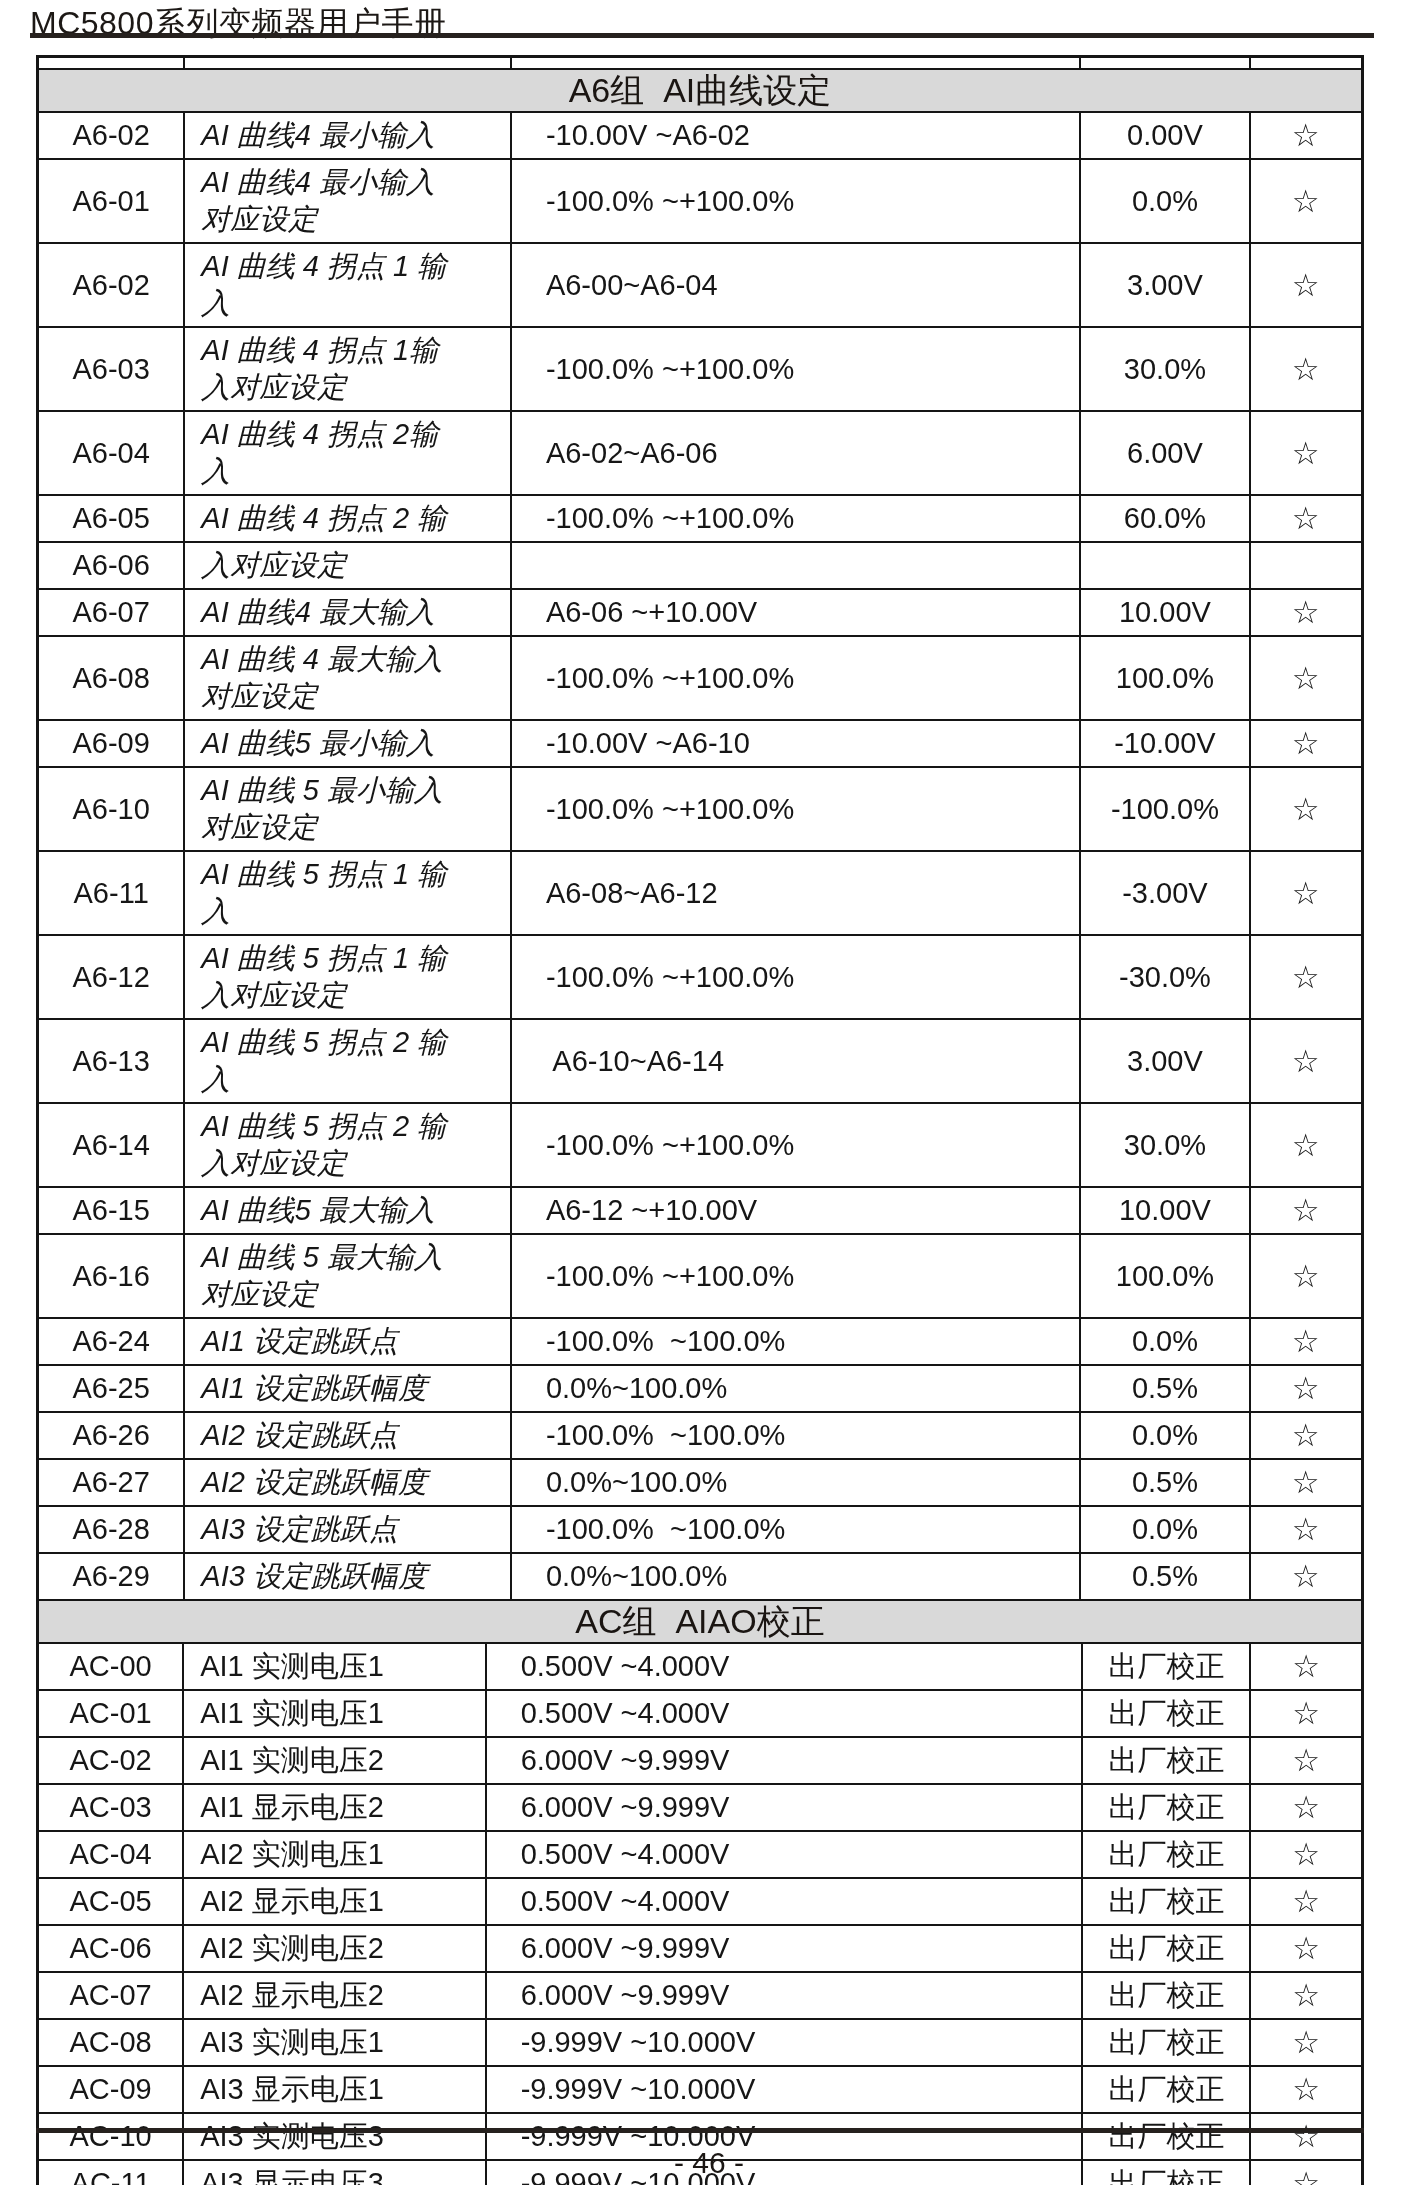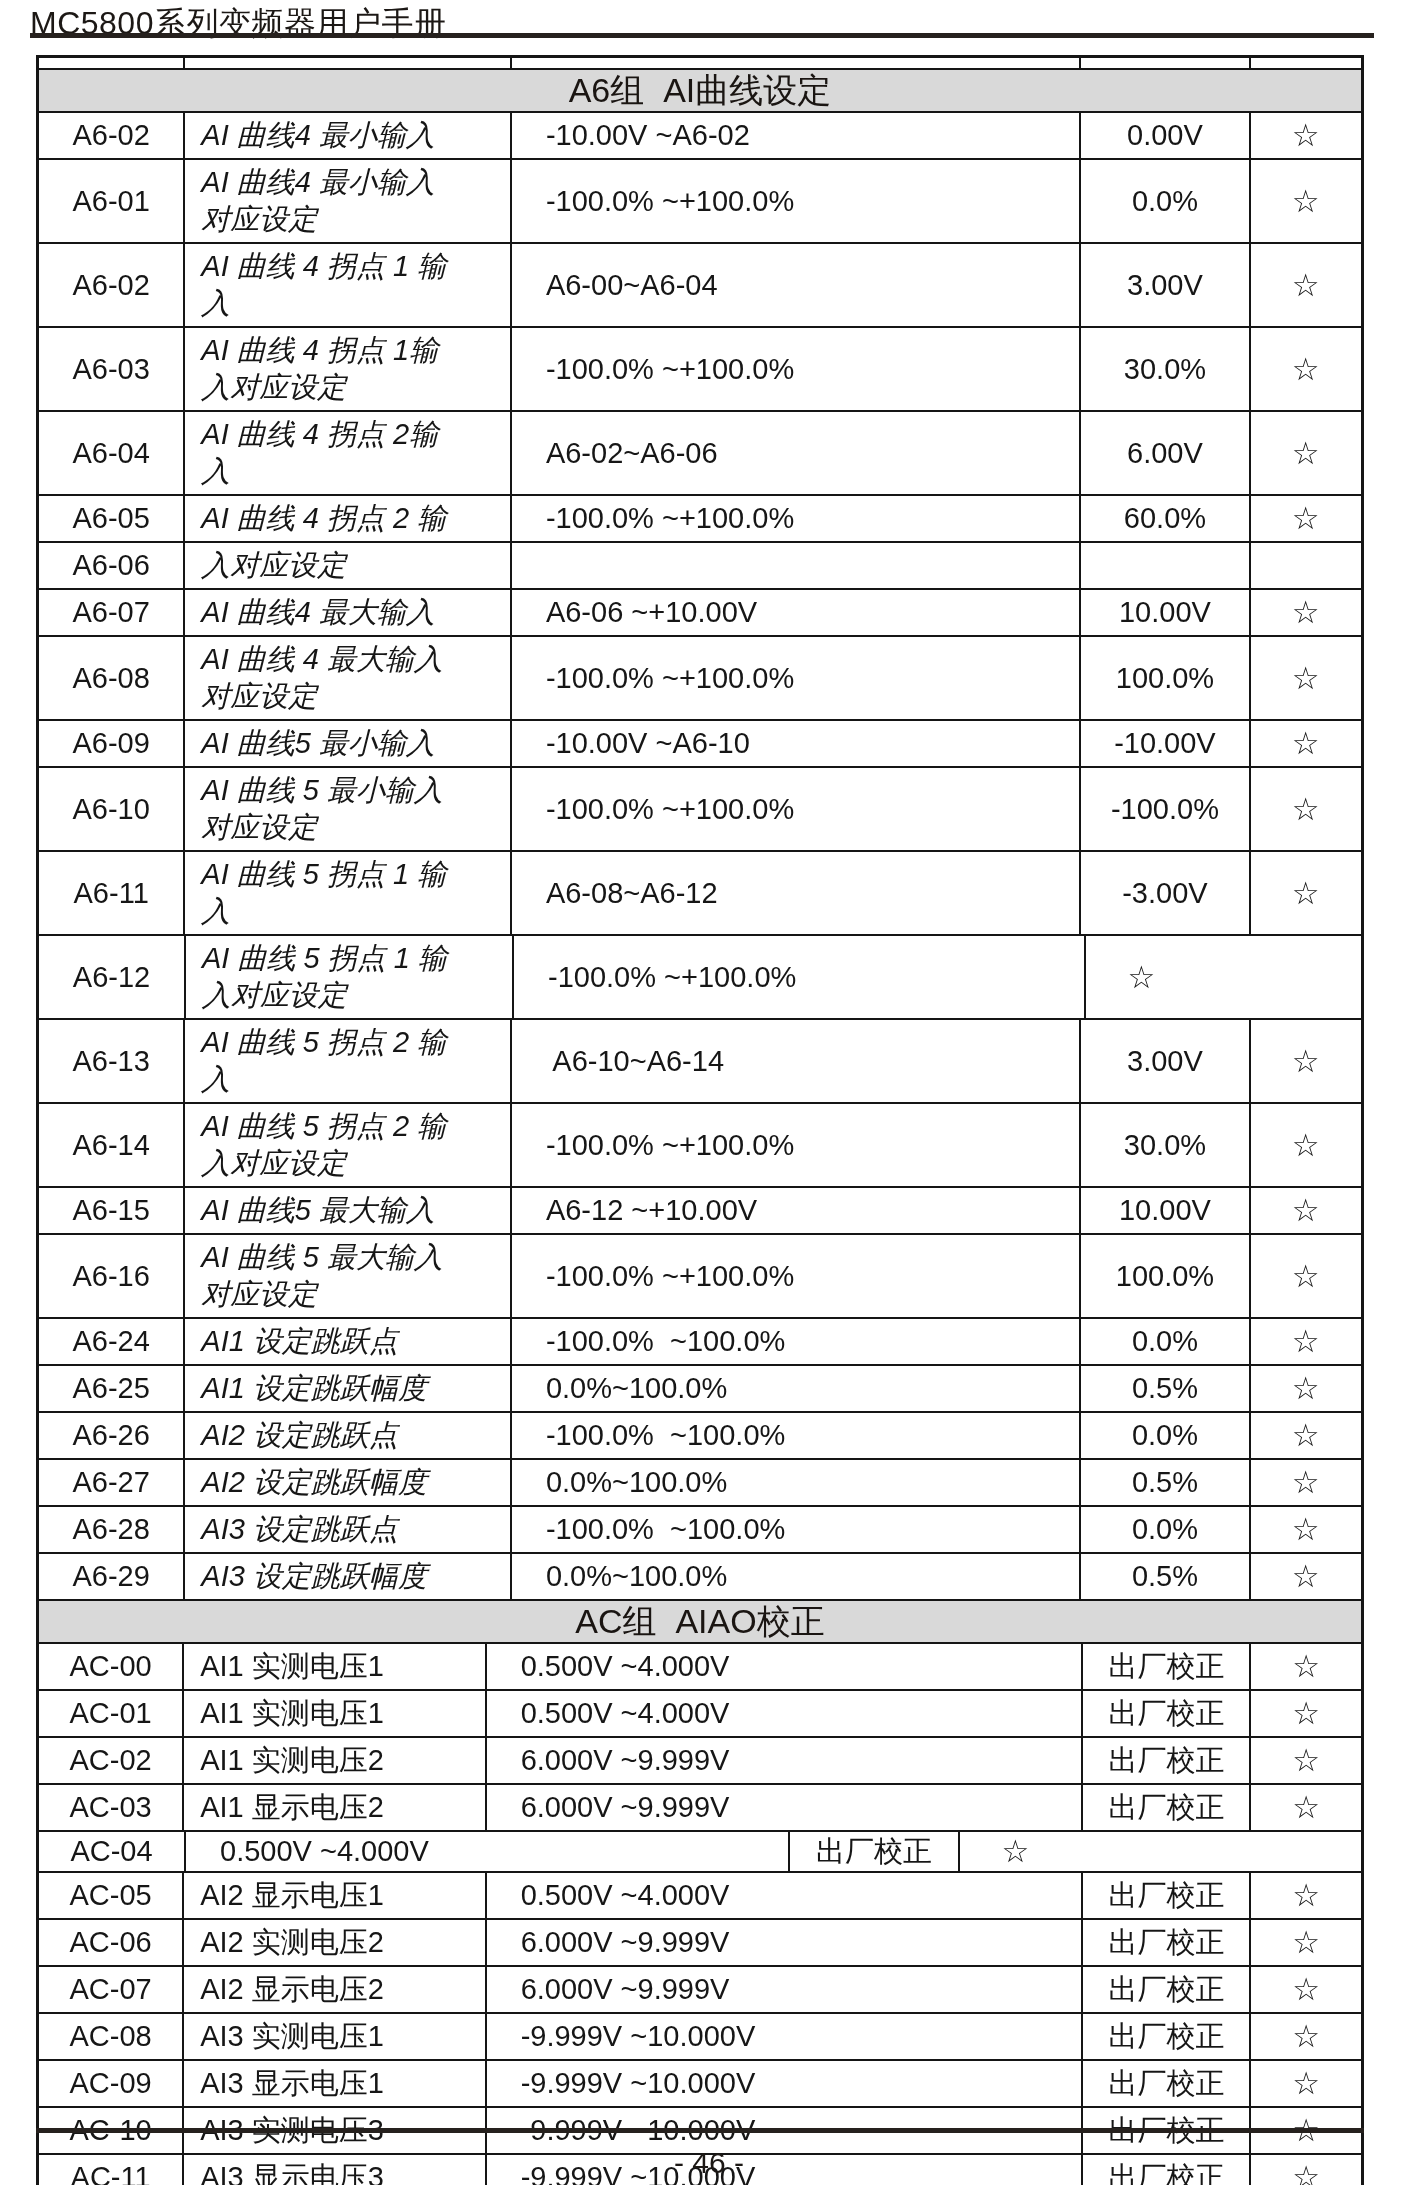--- a/index.html
+++ b/index.html
@@ -164,20 +164,21 @@
 入</div>
     <div class="c c-range">A6-08~A6-12</div>
     <div class="c c-default">-3.00V</div>
     <div class="c c-star">☆</div>
   </div>
         <div class="t-row">
     <div class="c c-code">A6-12</div>
     <div class="c c-name">AI 曲线 5 拐点 1 输
 入对应设定</div>
     <div class="c c-range">-100.0% ~+100.0%</div>
+    <div class="c c-default">-30.0%</div>
     <div class="c c-star">☆</div>
   </div>
         <div class="t-row">
     <div class="c c-code">A6-13</div>
     <div class="c c-name">AI 曲线 5 拐点 2 输
 入</div>
     <div class="c c-range"> A6-10~A6-14</div>
     <div class="c c-default">3.00V</div>
     <div class="c c-star">☆</div>
   </div>
@@ -275,20 +276,21 @@
   </div>
         <div class="t-row">
     <div class="c c-code">AC-03</div>
     <div class="c c-name">AI1 显示电压2</div>
     <div class="c c-range">6.000V ~9.999V</div>
     <div class="c c-default">出厂校正</div>
     <div class="c c-star">☆</div>
   </div>
         <div class="t-row">
     <div class="c c-code">AC-04</div>
+    <div class="c c-name">AI2 实测电压1</div>
     <div class="c c-range">0.500V ~4.000V</div>
     <div class="c c-default">出厂校正</div>
     <div class="c c-star">☆</div>
   </div>
         <div class="t-row">
     <div class="c c-code">AC-05</div>
     <div class="c c-name">AI2 显示电压1</div>
     <div class="c c-range">0.500V ~4.000V</div>
     <div class="c c-default">出厂校正</div>
     <div class="c c-star">☆</div>

